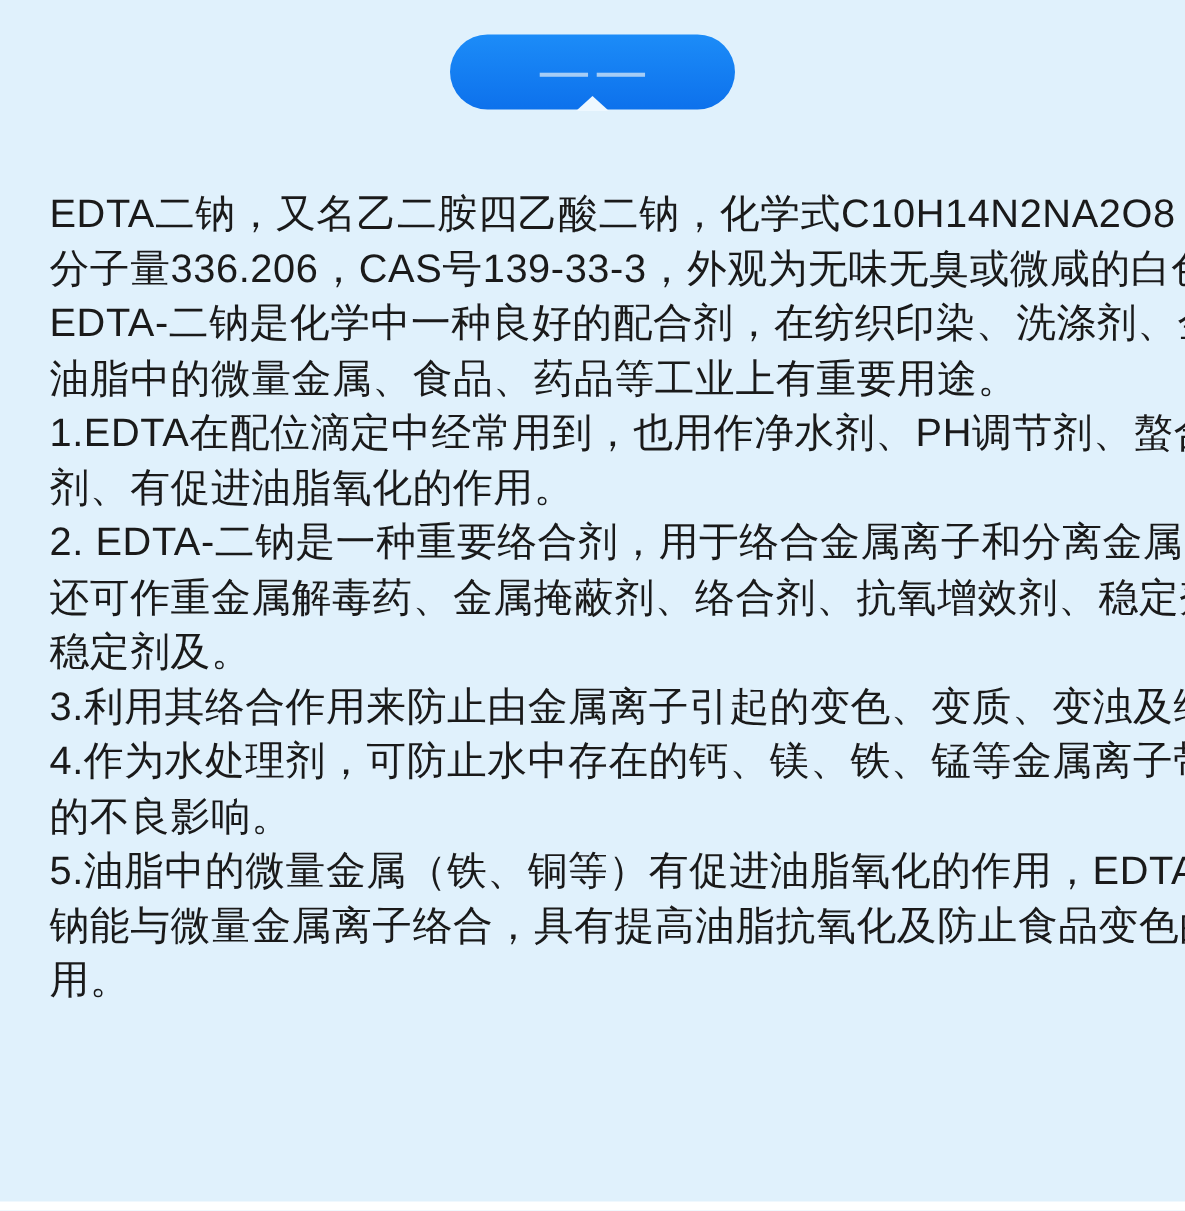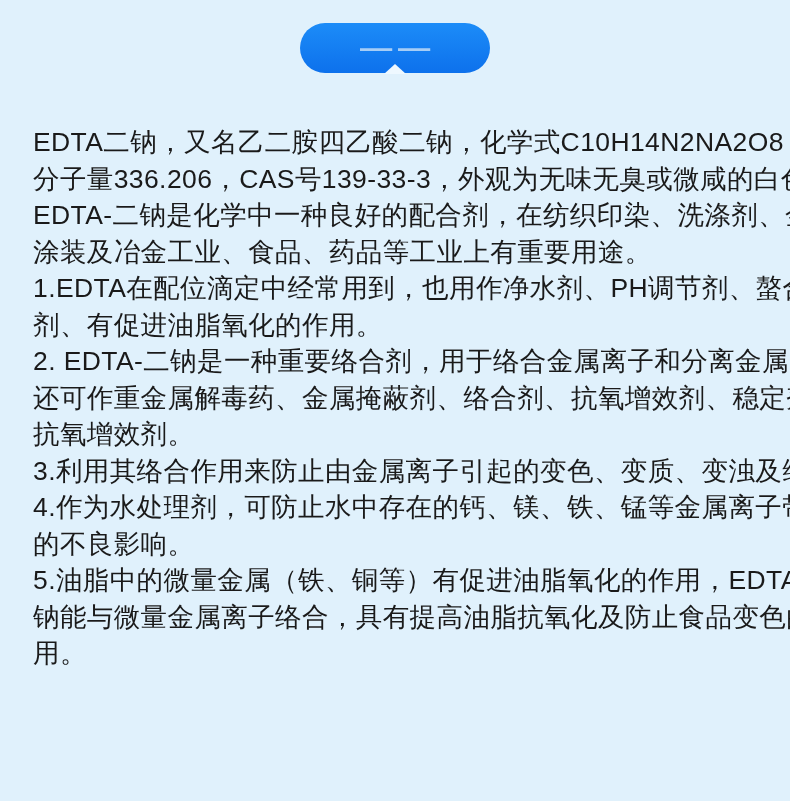--- a/index.html
+++ b/index.html
@@ -75,26 +75,26 @@
   <div class="badge">
     <span class="dash">—</span>
     <span class="dash">—</span>
     <span class="badge-notch"></span>
   </div>
 
   <div class="content">
     <div class="line">EDTA二钠，又名乙二胺四乙酸二钠，化学式C10H14N2NA2O8，</div>
     <div class="line">分子量336.206，CAS号139-33-3，外观为无味无臭或微咸的白色</div>
     <div class="line">EDTA-二钠是化学中一种良好的配合剂，在纺织印染、洗涤剂、金属</div>
-    <div class="line">涂装及冶金工业、食品、药品等工业上有重要用途。</div>
+    <div class="line">油脂中的微量金属、食品、药品等工业上有重要用途。</div>
     <div class="line">1.EDTA在配位滴定中经常用到，也用作净水剂、PH调节剂、螯合</div>
     <div class="line">剂、有促进油脂氧化的作用。</div>
     <div class="line">2. EDTA-二钠是一种重要络合剂，用于络合金属离子和分离金属，</div>
     <div class="line">还可作重金属解毒药、金属掩蔽剂、络合剂、抗氧增效剂、稳定剂及</div>
-    <div class="line">抗氧增效剂。</div>
+    <div class="line">稳定剂及。</div>
     <div class="line">3.利用其络合作用来防止由金属离子引起的变色、变质、变浊及维生</div>
     <div class="line">4.作为水处理剂，可防止水中存在的钙、镁、铁、锰等金属离子带来</div>
     <div class="line">的不良影响。</div>
     <div class="line">5.油脂中的微量金属（铁、铜等）有促进油脂氧化的作用，EDTA二</div>
     <div class="line">钠能与微量金属离子络合，具有提高油脂抗氧化及防止食品变色的作</div>
     <div class="line">用。</div>
   </div>
 
   <div class="bottom-strip"></div>
 </div>

